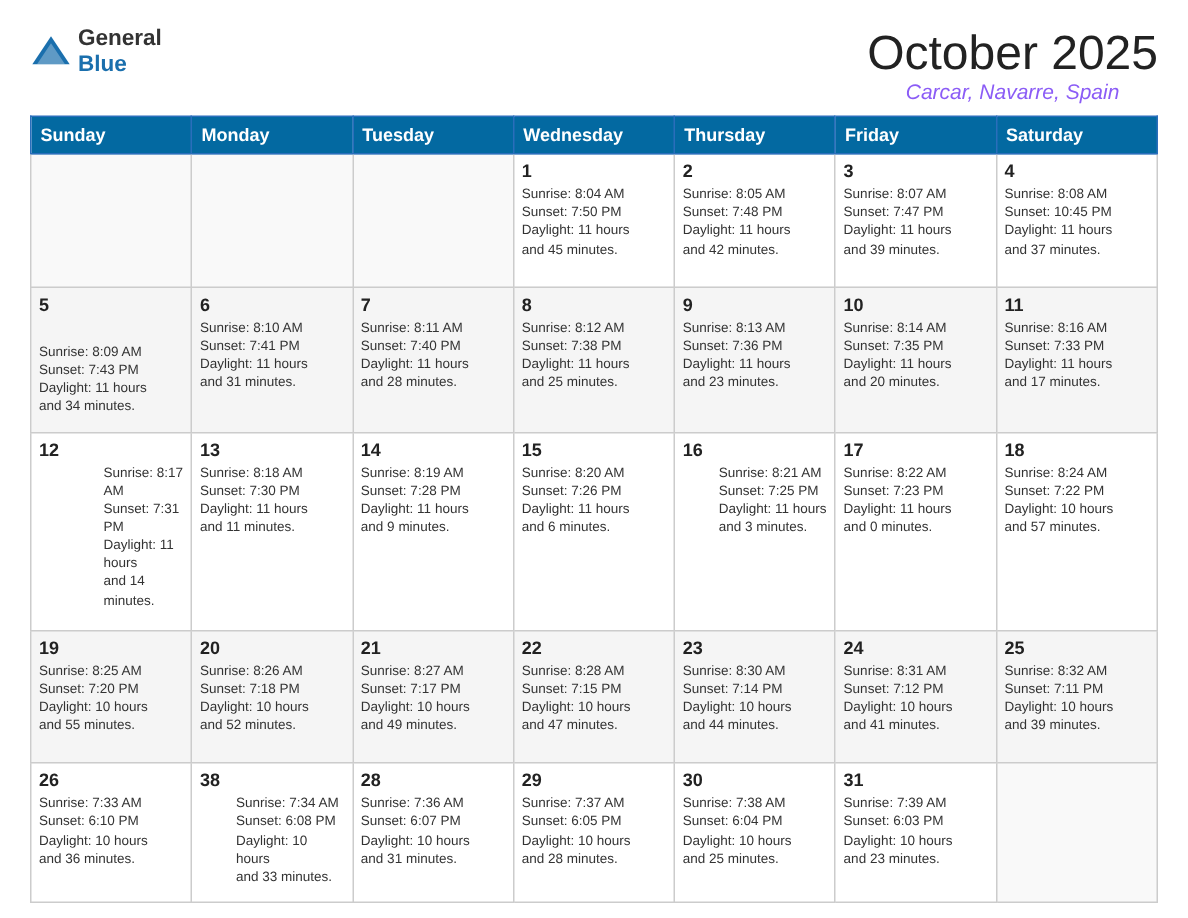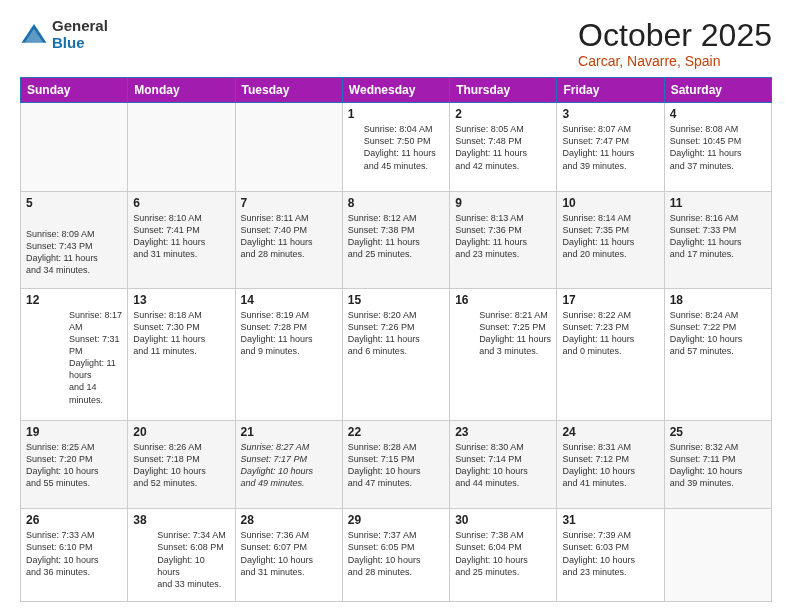--- a/index.html
+++ b/index.html
@@ -34,41 +34,42 @@
       font-weight: bold;
       line-height: 1.1;
     }
     .logo-general { color: #333; }
     .logo-blue { color: #1a6fad; }
     .logo-icon {
       width: 28px;
       height: 28px;
     }
     .title-block {
-      text-align: left;
+      text-align: center;
     }
     .month-title {
       font-size: 32px;
       font-weight: normal;
       color: #222;
       line-height: 1.1;
     }
     .location {
       font-size: 14px;
-      color: #c2410c;
+      color: #8b5cf6;
+      font-style: italic;
     }
     .calendar {
       flex: 1;
       border: 1px solid #ccc;
       border-collapse: collapse;
       width: 100%;
       table-layout: fixed;
     }
     .calendar thead tr th {
-      background-color: #a21caf;
+      background-color: #0369a1;
       color: #fff;
       text-align: left;
       padding: 5px 6px;
       font-size: 12px;
       font-weight: bold;
       border: 1px solid #2a6ebb;
     }
     .calendar tbody tr td {
       border: 1px solid #ccc;
       vertical-align: top;
@@ -129,21 +130,21 @@
           <th>Saturday</th>
         </tr>
     </thead>
     <tbody id="calendar-body">
     <tr>
           <td class="empty-cell"></td>
           <td class="empty-cell"></td>
           <td class="empty-cell"></td>
           <td>
             <span class="day-number">1</span>
-            <div class="day-info" style="white-space: pre-line; margin-left: 16px;">Sunrise: 8:04 AM
+            <div class="day-info" style="white-space: pre-line;">Sunrise: 8:04 AM
 Sunset: 7:50 PM
 Daylight: 11 hours
 and 45 minutes.</div>
           </td>
           <td>
             <span class="day-number">2</span>
             <div class="day-info" style="white-space: pre-line;">Sunrise: 8:05 AM
 Sunset: 7:48 PM
 Daylight: 11 hours
 and 42 minutes.</div>
@@ -275,21 +276,21 @@
           </td>
           <td>
             <span class="day-number">20</span>
             <div class="day-info" style="white-space: pre-line;">Sunrise: 8:26 AM
 Sunset: 7:18 PM
 Daylight: 10 hours
 and 52 minutes.</div>
           </td>
           <td>
             <span class="day-number">21</span>
-            <div class="day-info" style="white-space: pre-line; font-style: italic;">Sunrise: 8:27 AM
+            <div class="day-info" style="white-space: pre-line;">Sunrise: 8:27 AM
 Sunset: 7:17 PM
 Daylight: 10 hours
 and 49 minutes.</div>
           </td>
           <td>
             <span class="day-number">22</span>
             <div class="day-info" style="white-space: pre-line;">Sunrise: 8:28 AM
 Sunset: 7:15 PM
 Daylight: 10 hours
 and 47 minutes.</div>

